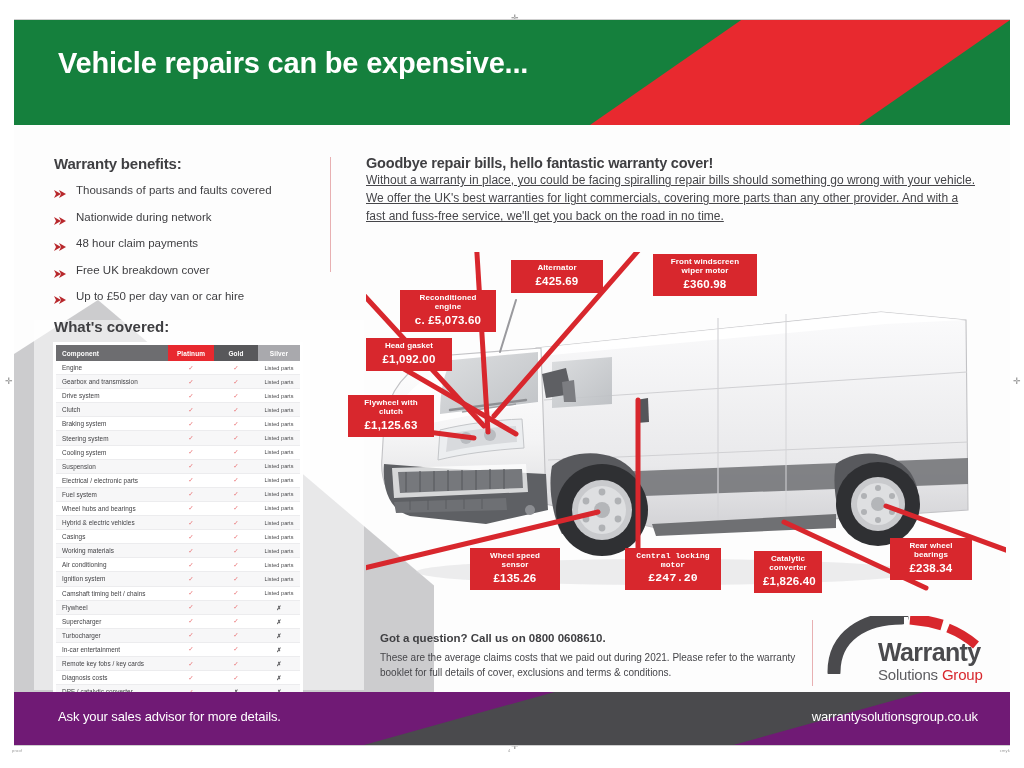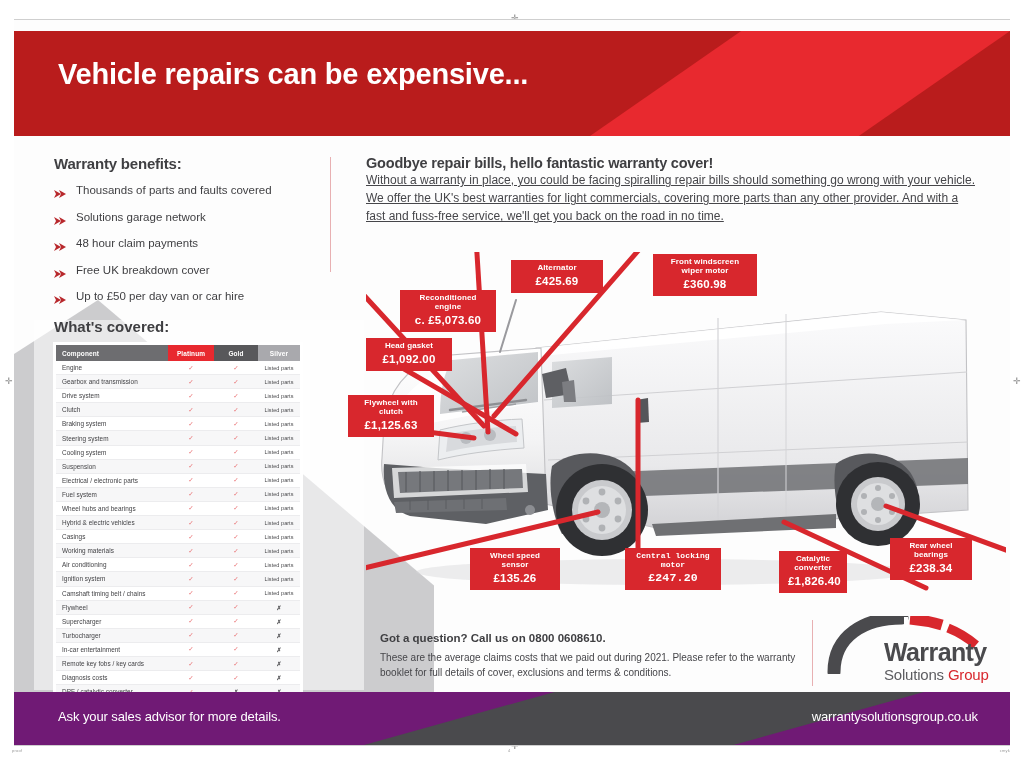--- a/index.html
+++ b/index.html
@@ -41,22 +41,22 @@
     opacity:.95;
   }
   .bg-diag2 {
     position:absolute; background:#ffffff;
     left:20px; top:300px; width:330px; height:370px;
     clip-path:polygon(0 0,100% 0,100% 100%,0 100%);
     opacity:.55;
   }
 
   
-  .header { position:absolute; left:0; top:11px; width:996px; height:105px;
-            background:#b91c1c; overflow:hidden; }
+  .header { position:absolute; left:0; top:0; width:996px; height:105px;
+            background:#15803d; overflow:hidden; }
   .header-red {
     position:absolute; top:0; right:0; width:420px; height:105px;
     background:#e8292f;
     clip-path:polygon(36% 0, 100% 0, 64% 100%, 0 100%);
   }
   .header-title {
     position:absolute; left:44px; top:27px;
     font-size:29px; font-weight:bold; color:#ffffff;
     letter-spacing:-.2px;
   }
@@ -121,21 +121,21 @@
                       letter-spacing:.1px; }
   .callout .co-price { font-size:11.5px; font-weight:bold; display:block;
                        margin-top:2px; letter-spacing:.2px; }
 
   
   .question { position:absolute; left:366px; top:612px; width:420px; }
   .q-head { font-size:11.5px; font-weight:bold; color:#3f3f42; }
   .q-body { margin-top:7px; font-size:10px; line-height:1.48; color:#46464a; }
 
   .logo { position:absolute; left:812px; top:596px; width:180px; height:76px; }
-  .logo-text { position:absolute; left:58px; top:24px; }
+  .logo-text { position:absolute; left:52px; top:24px; }
   .logo-w { font-size:25px; font-weight:bold; color:#4a4a4d;
             letter-spacing:-.6px; line-height:1; }
   .logo-sub { font-size:15px; color:#5c5c60; letter-spacing:-.2px;
               margin-top:1px; }
   .logo-sub .grp { color:#d8272d; }
   .logo-divider { position:absolute; left:798px; top:600px; width:1px;
                   height:66px; background:#e8b0b2; }
 
   
   .footer { position:absolute; left:0; top:672px; width:996px; height:53px;
@@ -187,21 +187,21 @@
           </span>
           <span class="benefit-text">Thousands of parts and faults covered</span>
         </li>
         <li>
           <span class="arrow">
             <svg width="13" height="10" viewBox="0 0 13 10">
                 <path d="M0 1 L7 5 L0 9 L2 5 Z" fill="#b8282c"></path>
                 <path d="M5 1 L12 5 L5 9 L7 5 Z" fill="#b8282c"></path>
               </svg>
           </span>
-          <span class="benefit-text">Solutions garage network</span>
+          <span class="benefit-text">Nationwide during network</span>
         </li>
         <li>
           <span class="arrow">
             <svg width="13" height="10" viewBox="0 0 13 10">
                 <path d="M0 1 L7 5 L0 9 L2 5 Z" fill="#b8282c"></path>
                 <path d="M5 1 L12 5 L5 9 L7 5 Z" fill="#b8282c"></path>
               </svg>
           </span>
           <span class="benefit-text">48 hour claim payments</span>
         </li>
@@ -573,21 +573,21 @@
     <div class="callout" style="left:456px;top:528px;width:90px;">
       <span class="co-name">Wheel speed sensor</span>
       <span class="co-price">£135.26</span>
     </div>
 
     <div class="callout" style="left:611px;top:528px;width:96px;font-family:Liberation Mono, monospace;">
       <span class="co-name">Central locking motor</span>
       <span class="co-price">£247.20</span>
     </div>
 
-    <div class="callout" style="left:740px;top:531px;width:68px;margin-left:25px;">
+    <div class="callout" style="left:740px;top:531px;width:68px;">
       <span class="co-name">Catalytic converter</span>
       <span class="co-price">£1,826.40</span>
     </div>
 
     <div class="callout" style="left:876px;top:518px;width:82px;">
       <span class="co-name">Rear wheel bearings</span>
       <span class="co-price">£238.34</span>
     </div>
 
     <div class="question">

